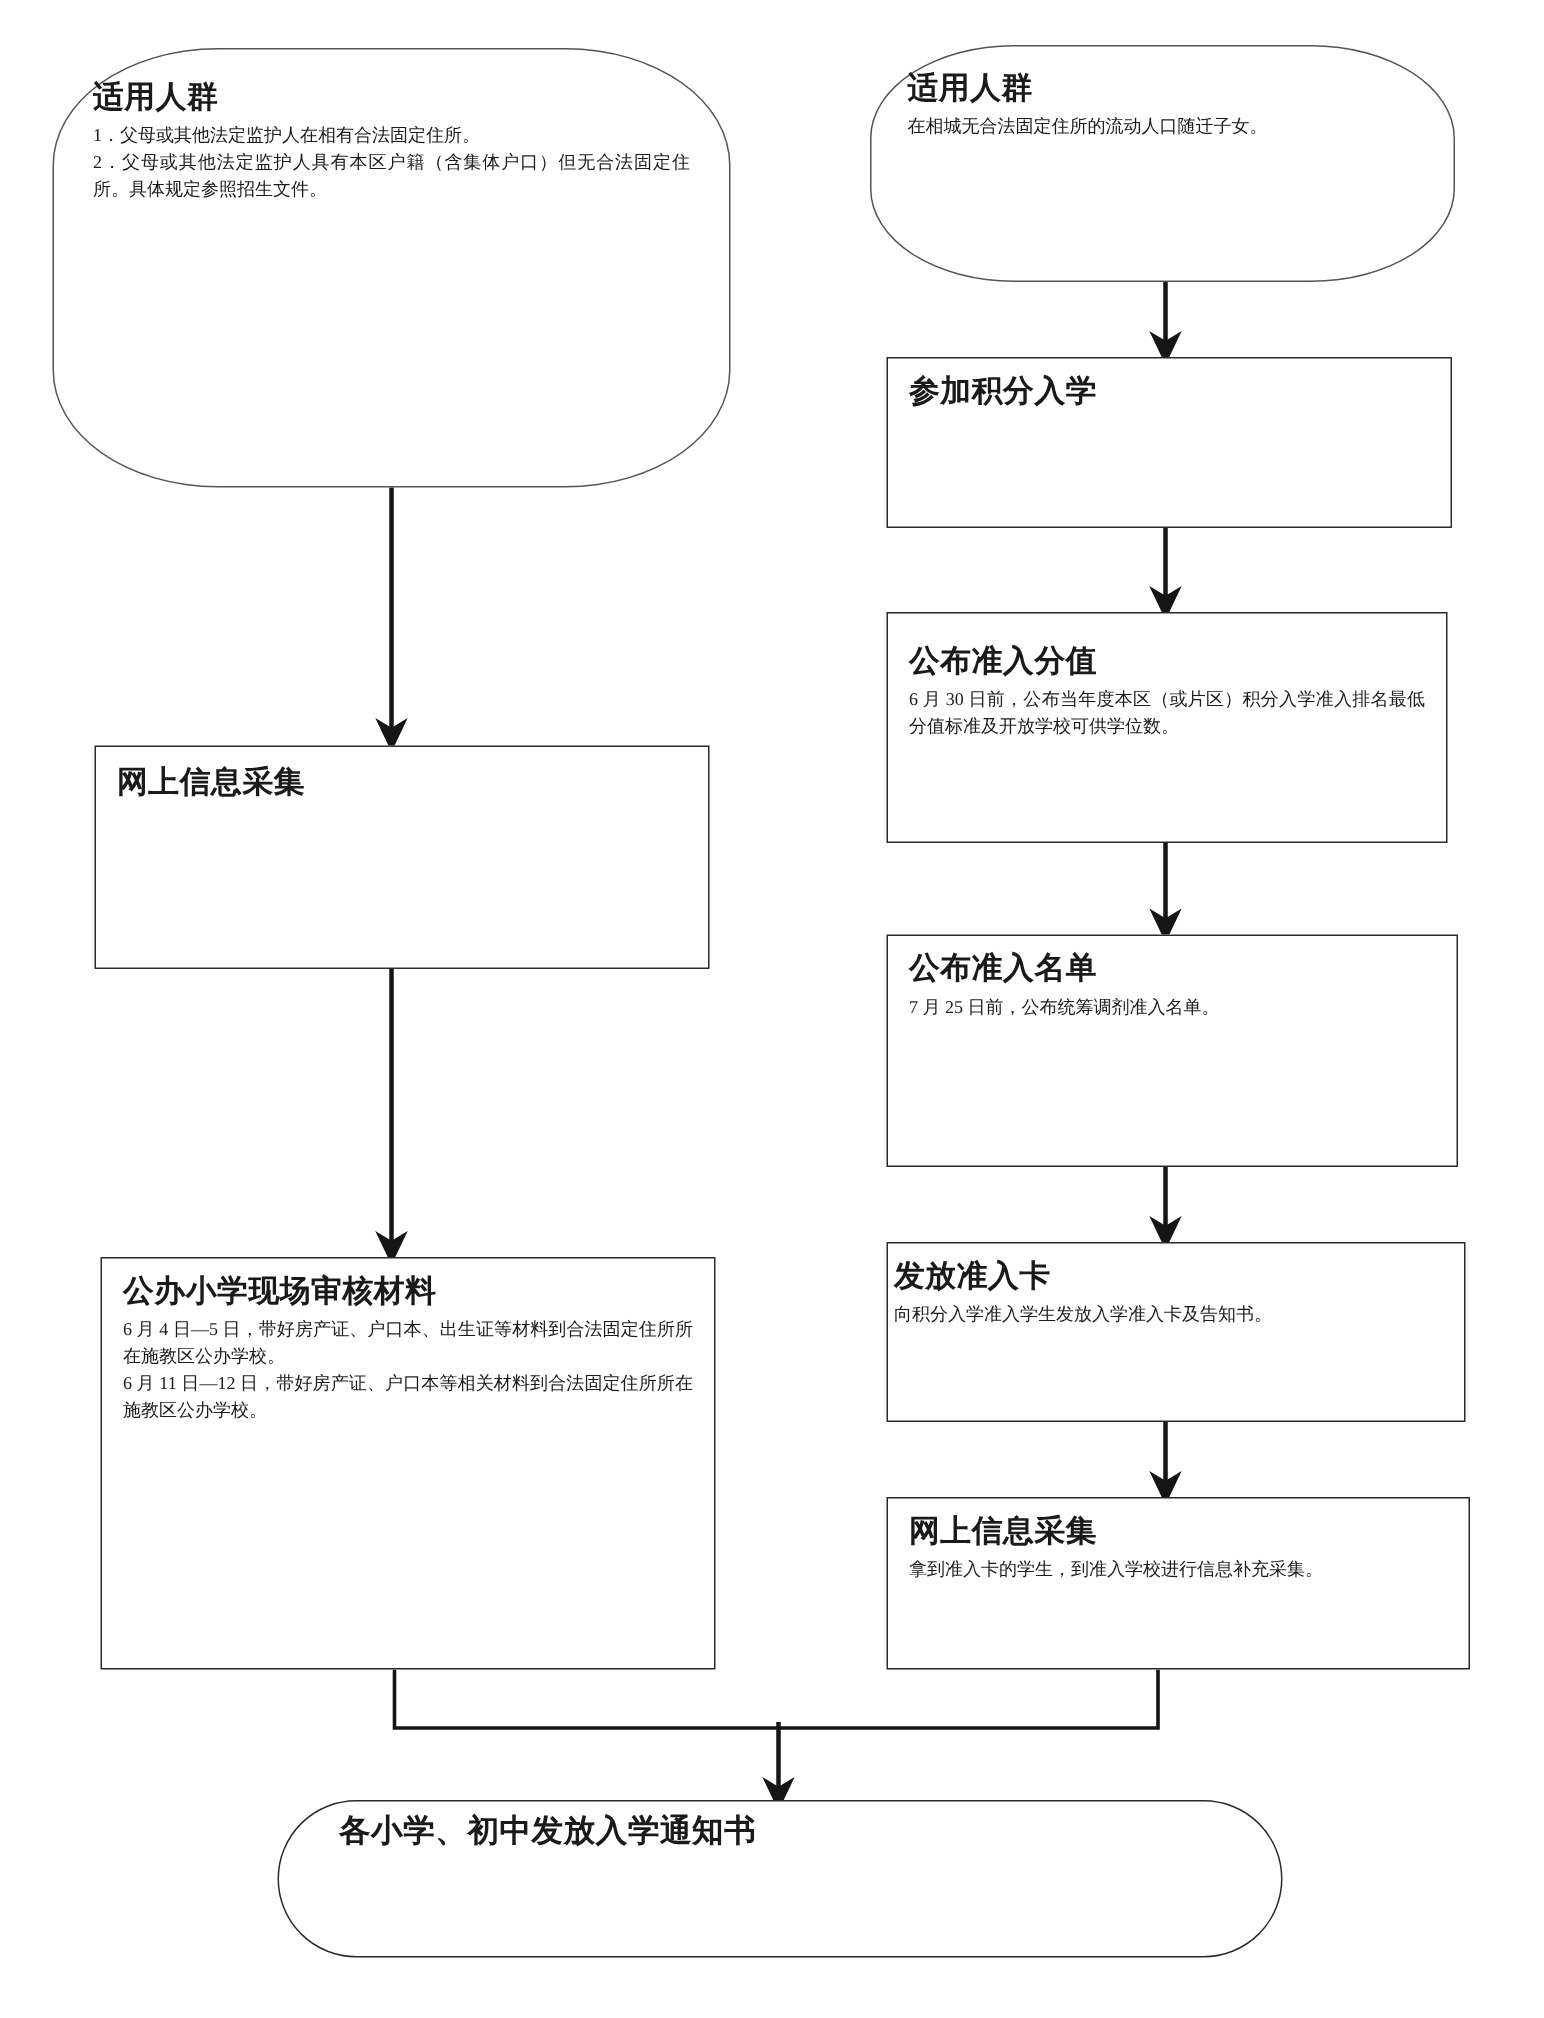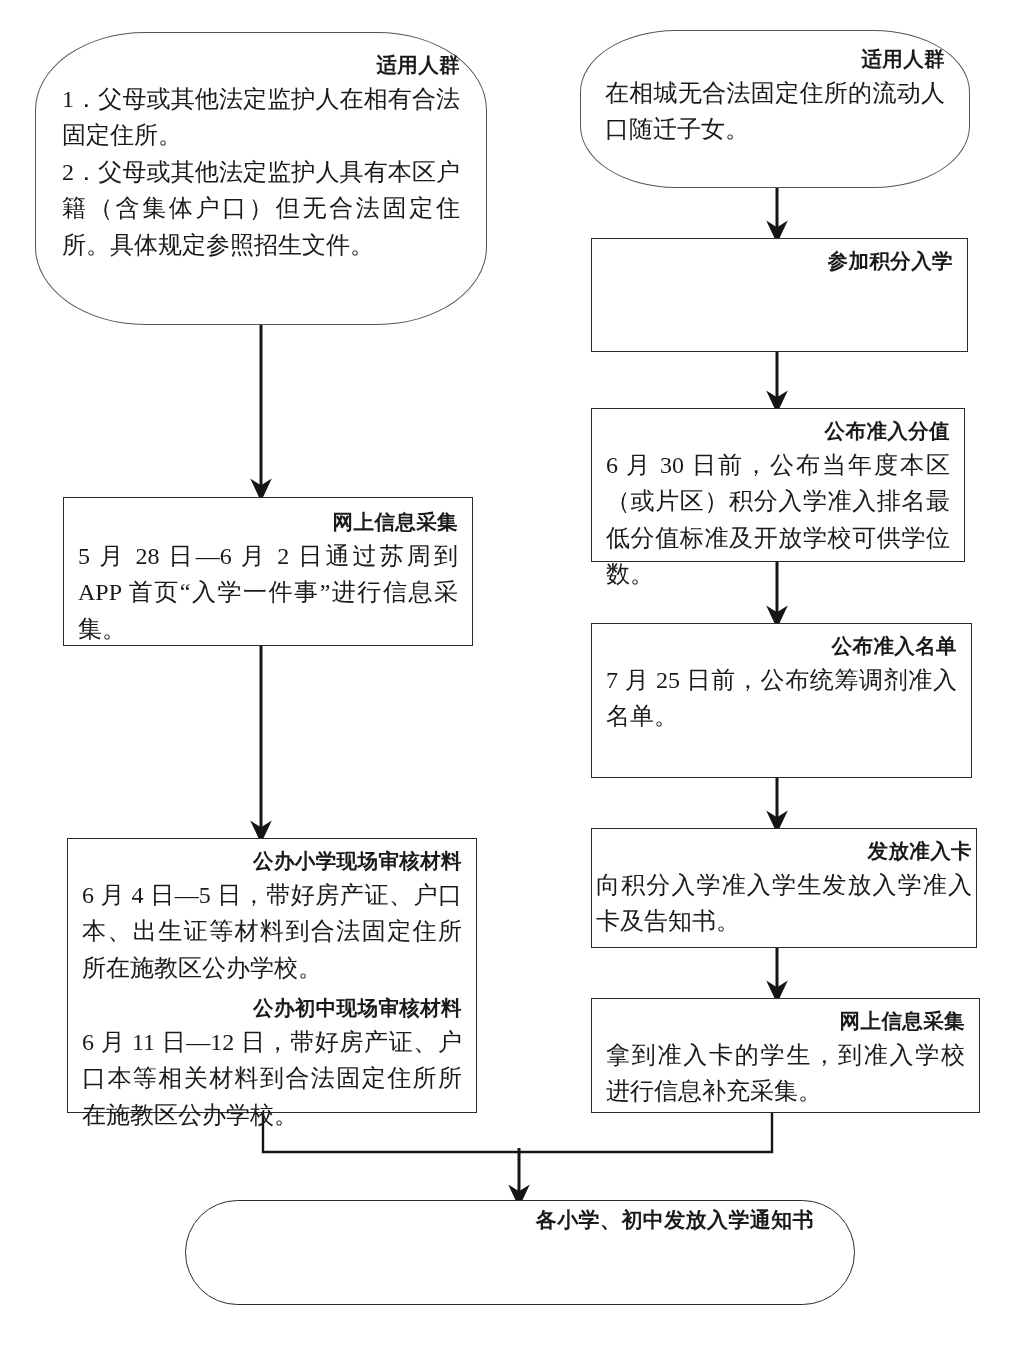--- a/index.html
+++ b/index.html
@@ -37,28 +37,28 @@
     border-radius: 110px / 78px;
     border-width: 1.4px;
     border-color: #555;
   }
   .node.stadium {
     border-radius: 60px;
     border-width: 1.6px;
     border-color: #2b2b2b;
   }
   .node-title {
-    text-align: right;
+    text-align: left;
     font-weight: bold;
     font-size: 20.5px;
     line-height: 1.45;
     letter-spacing: 0.4px;
   }
   .node-body {
-    font-size: 24px;
+    font-size: 12px;
     line-height: 1.52;
     text-align: justify;
     text-justify: inter-ideograph;
   }
   .node-body p {
     margin: 0;
   }
   .sub-block {
     margin-top: 8px;
   }
@@ -106,48 +106,44 @@
   <div class="node rounded-big" style="left:35px; top:32px; width:452px; height:293px; padding:18px 26px 14px 26px;">
     <div class="node-title">适用人群</div>
     <div class="node-body">
       <p>1．父母或其他法定监护人在相有合法固定住所。</p>
       <p>2．父母或其他法定监护人具有本区户籍（含集体户口）但无合法固定住所。具体规定参照招生文件。</p>
     </div>
   </div>
 
   <div class="node" style="left:63px; top:497px; width:410px; height:149px; padding:10px 14px;">
     <div class="node-title">网上信息采集</div>
-    <div class="node-body">
-      <p>5 月 28 日—6 月 2 日通过苏周到 APP 首页“入学一件事”进行信息采集。</p>
-    </div>
   </div>
 
   <div class="node" style="left:67px; top:838px; width:410px; height:275px; padding:8px 14px;">
     <div class="node-title">公办小学现场审核材料</div>
     <div class="node-body">
       <p>6 月 4 日—5 日，带好房产证、户口本、出生证等材料到合法固定住所所在施教区公办学校。</p>
     </div>
-    <div class="node-title sub-block">公办初中现场审核材料</div>
     <div class="node-body">
       <p>6 月 11 日—12 日，带好房产证、户口本等相关材料到合法固定住所所在施教区公办学校。</p>
     </div>
   </div>
 
   <div class="node rounded-big" style="left:580px; top:30px; width:390px; height:158px; padding:14px 24px; border-radius:96px / 62px;">
     <div class="node-title">适用人群</div>
     <div class="node-body">
       <p>在相城无合法固定住所的流动人口随迁子女。</p>
     </div>
   </div>
 
   <div class="node" style="left:591px; top:238px; width:377px; height:114px; padding:8px 14px;">
     <div class="node-title">参加积分入学</div>
   </div>
 
-  <div class="node" style="left:591px; top:408px; width:374px; height:154px; padding:8px 14px;">
+  <div class="node" style="left:591px; top:408px; width:374px; height:154px; padding:18px 14px;">
     <div class="node-title">公布准入分值</div>
     <div class="node-body">
       <p>6 月 30 日前，公布当年度本区（或片区）积分入学准入排名最低分值标准及开放学校可供学位数。</p>
     </div>
   </div>
 
   <div class="node" style="left:591px; top:623px; width:381px; height:155px; padding:8px 14px;">
     <div class="node-title">公布准入名单</div>
     <div class="node-body">
       <p>7 月 25 日前，公布统筹调剂准入名单。</p>

